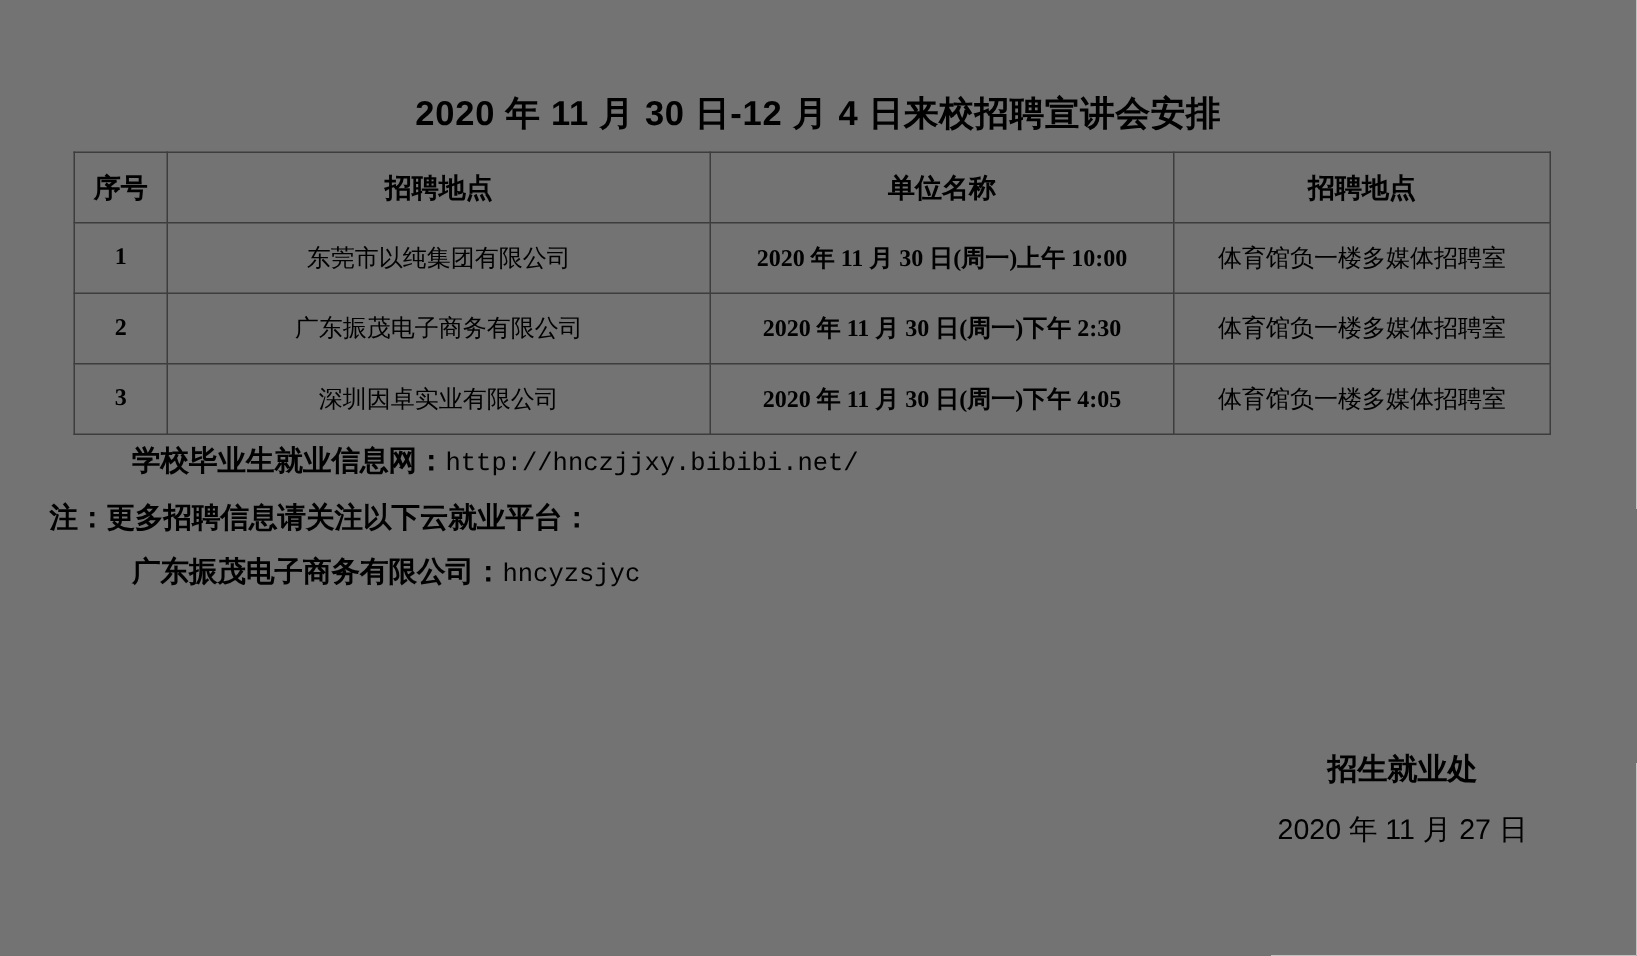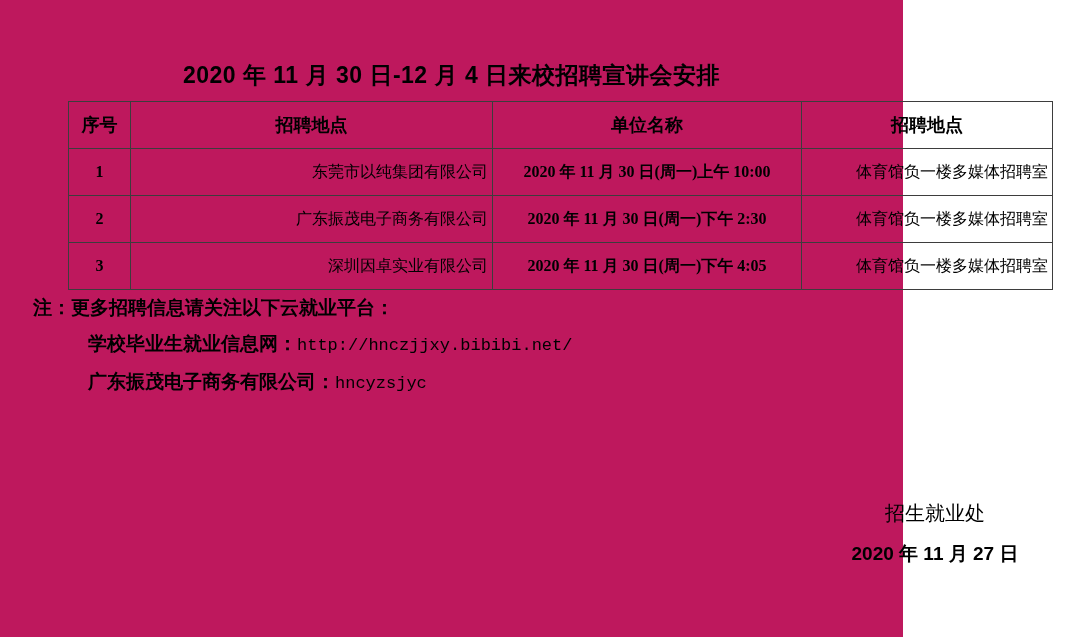--- a/index.html
+++ b/index.html
@@ -5,35 +5,35 @@
   * { margin: 0; padding: 0; box-sizing: border-box; }
   html, body {
     width: 1091px; height: 637px;
     background: #ffffff;
     color: #000000;
     font-family: "Liberation Sans", sans-serif;
     overflow: hidden;
   }
   .page {
     position: relative;
-    width: 903px; height: 637px;
-    background: #be185d;
+    width: 1091px; height: 637px;
+    background: #737373;
   }
   .title {
     position: absolute;
     top: 60px; left: 0;
     width: 100%;
     text-align: center;
     font-size: 23px;
     font-weight: 700;
     letter-spacing: 0.5px;
   }
   table.schedule {
     position: absolute;
-    top: 101px; left: 68px;
+    top: 101px; left: 49px;
     width: 984px;
     border-collapse: collapse;
     table-layout: fixed;
   }
   .schedule th, .schedule td {
     border: 1.5px solid #3d3d3d;
     text-align: center;
     vertical-align: middle;
     padding: 0 4px;
     overflow: hidden;
@@ -46,21 +46,20 @@
     font-family: "Liberation Sans", sans-serif;
   }
   .schedule td { height: 47px; font-size: 16px; }
   .schedule td.serif-cell {
     font-family: "Liberation Serif", serif;
     font-weight: 700;
   }
   .schedule td.sans-cell {
     font-family: "Liberation Sans", sans-serif;
     font-weight: 400;
-    text-align: right;
   }
   .notes {
     position: absolute;
     top: 296px; left: 33px;
     font-size: 19px;
   }
   .note-line {
     line-height: 24px;
     margin-bottom: 12px;
     font-weight: 600;
@@ -72,27 +71,27 @@
     font-weight: 400;
   }
   .signature {
     position: absolute;
     top: 500px; left: 842px;
     width: 186px;
     text-align: center;
   }
   .sig-dept {
     font-size: 20px;
-    font-weight: 400;
+    font-weight: 700;
     line-height: 26px;
     margin-bottom: 15px;
   }
   .sig-date {
     font-size: 19px;
-    font-weight: 700;
+    font-weight: 400;
     line-height: 26px;
   }
 </style>
 </head>
 <body>
 
 <div class="page">
 
   <div class="title">2020 年 11 月 30 日-12 月 4 日来校招聘宣讲会安排</div>
 
@@ -127,22 +126,22 @@
       <tr>
         <td class="serif-cell">3</td>
         <td class="sans-cell">深圳因卓实业有限公司</td>
         <td class="serif-cell">2020 年 11 月 30 日(周一)下午 4:05</td>
         <td class="sans-cell">体育馆负一楼多媒体招聘室</td>
       </tr>
     </tbody>
   </table>
 
   <div class="notes">
+    <div class="note-line indented"><span>学校毕业生就业信息网：</span><span class="mono-text">http://hnczjjxy.bibibi.net/</span></div>
     <div class="note-line">注：更多招聘信息请关注以下云就业平台：</div>
-    <div class="note-line indented"><span>学校毕业生就业信息网：</span><span class="mono-text">http://hnczjjxy.bibibi.net/</span></div>
     <div class="note-line indented"><span>广东振茂电子商务有限公司：</span><span class="mono-text">hncyzsjyc</span></div>
   </div>
 
   <div class="signature">
     <div class="sig-dept">招生就业处</div>
     <div class="sig-date">2020 年 11 月 27 日</div>
   </div>
 
 </div>
 

